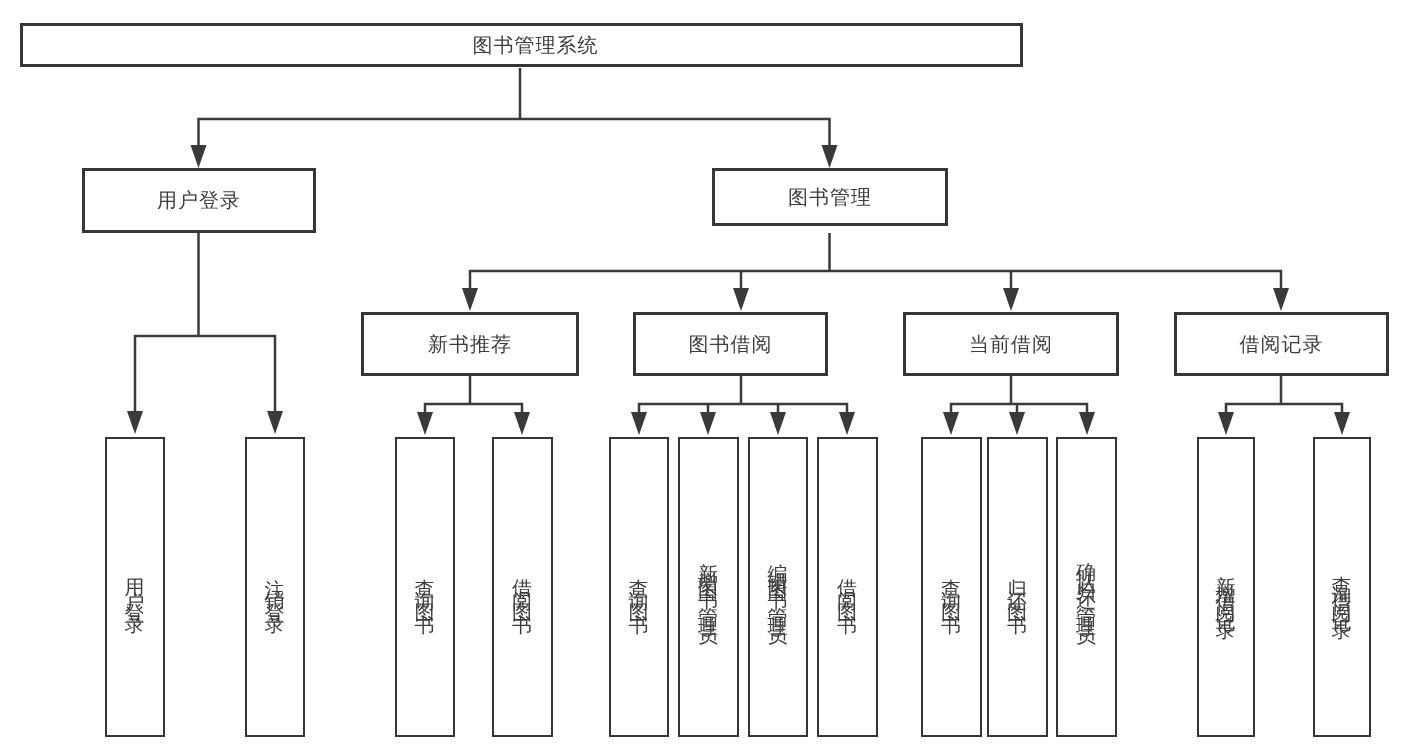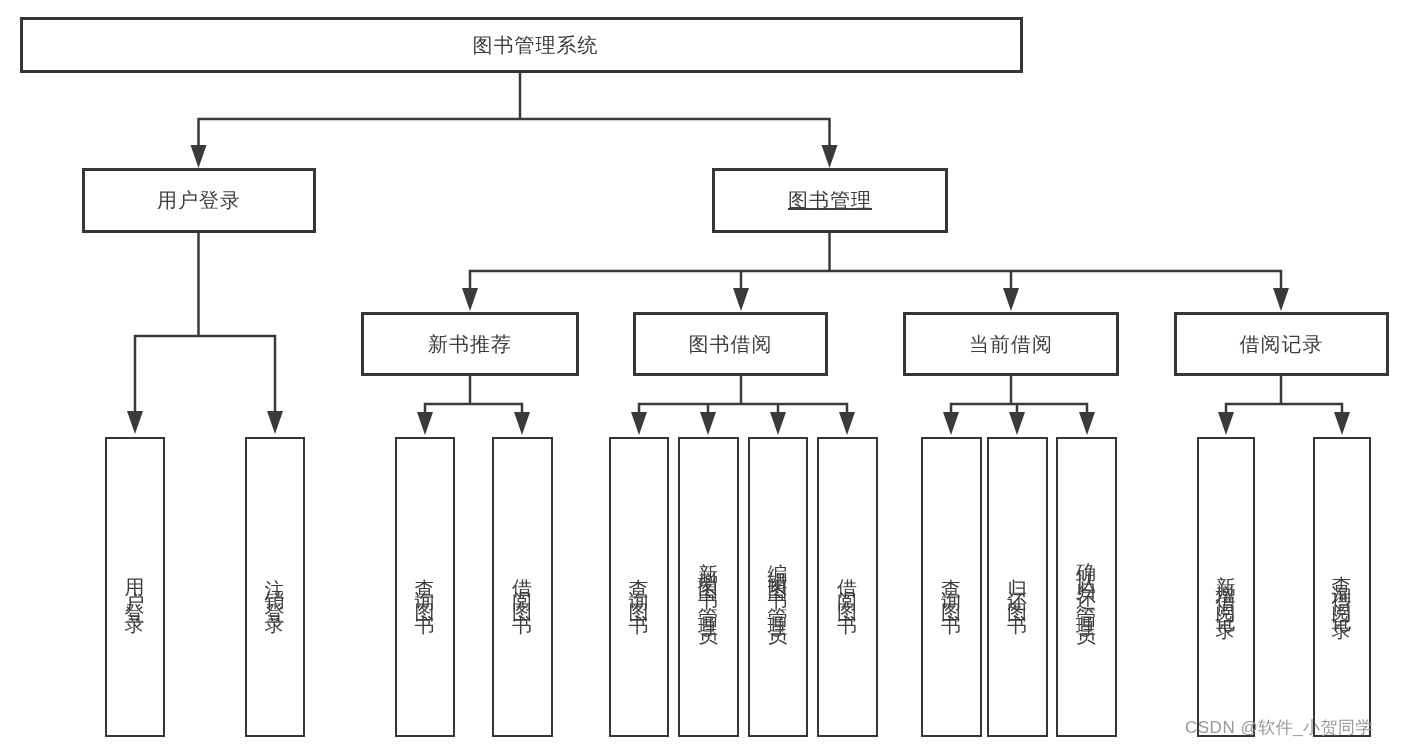--- a/index.html
+++ b/index.html
@@ -114,28 +114,28 @@
       <polygon points="770,412 786,412 778,435"></polygon>
       <polygon points="839,412 855,412 847,435"></polygon>
       <polygon points="943,412 959,412 951,435"></polygon>
       <polygon points="1009,412 1025,412 1017,435"></polygon>
       <polygon points="1079,412 1095,412 1087,435"></polygon>
       <polygon points="1218,412 1234,412 1226,435"></polygon>
       <polygon points="1334,412 1350,412 1342,435"></polygon>
     </g>
   </svg>
 
-  <div class="hbox" style="left:20px; top:17px; width:1003px; height:56px;padding-left:28px;">
+  <div class="hbox" style="left:20px; top:23px; width:1003px; height:44px;padding-left:28px;">
     <span>图书管理系统</span>
   </div>
 
   <div class="hbox" style="left:82px; top:168px; width:234px; height:65px;">
     <span>用户登录</span>
   </div>
-  <div class="hbox" style="left:712px; top:168px; width:236px; height:65px;text-decoration:underline;">
+  <div class="hbox" style="left:712px; top:168px; width:236px; height:58px;">
     <span>图书管理</span>
   </div>
 
   <div class="hbox" style="left:361px; top:312px; width:218px; height:64px;text-align:right;">
     <span>新书推荐</span>
   </div>
   <div class="hbox" style="left:633px; top:312px; width:195px; height:64px;">
     <span>图书借阅</span>
   </div>
   <div class="hbox" style="left:903px; top:312px; width:216px; height:64px;">
@@ -182,15 +182,14 @@
     <span class="vtext">确认归还（管理员）</span>
   </div>
 
   <div class="vbox long" style="left:1197px; width:58px;">
     <span class="vtext">新增借阅记录</span>
   </div>
   <div class="vbox long" style="left:1313px; width:58px;">
     <span class="vtext">查询借阅记录</span>
   </div>
 
-  <div class="watermark">CSDN @软件_小贺同学</div>
 
 </div>
 
 </body></html>

